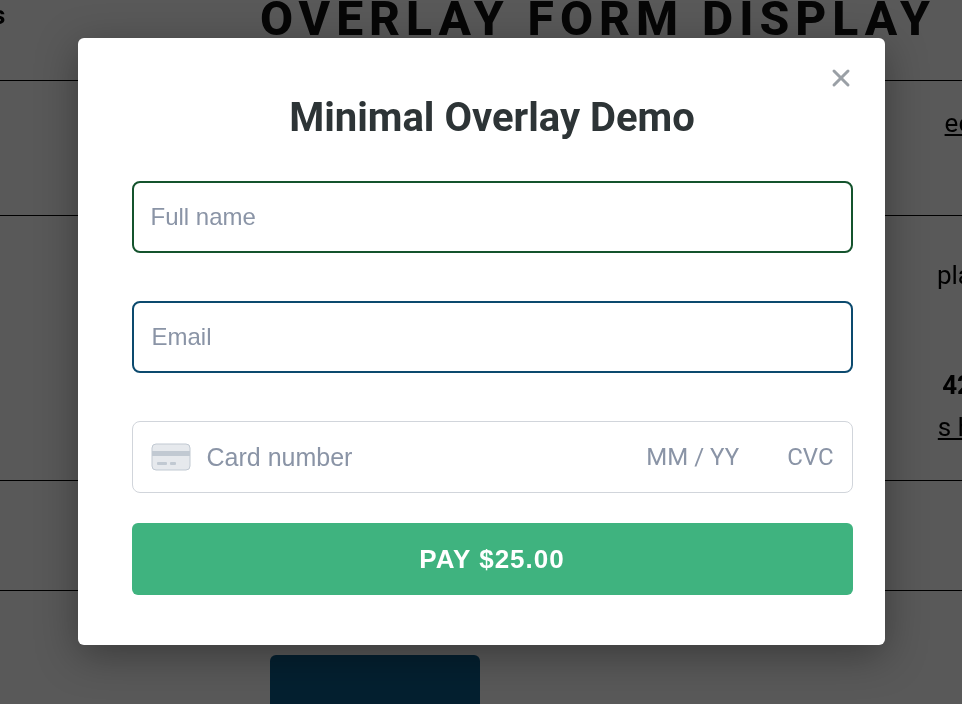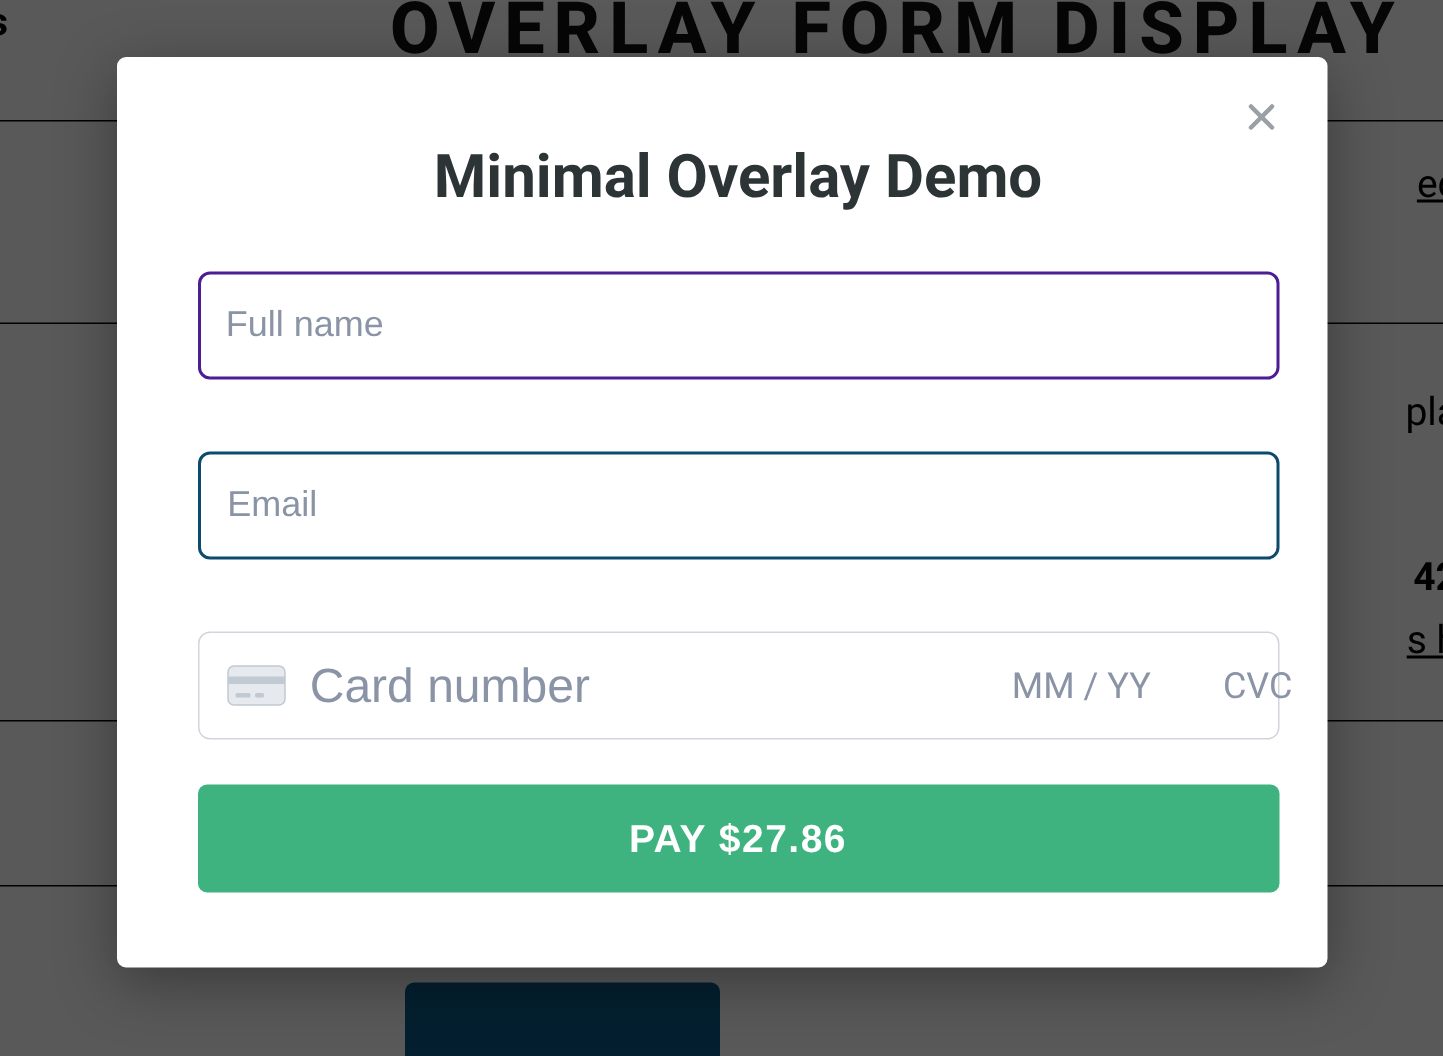--- a/index.html
+++ b/index.html
@@ -101,21 +101,21 @@
       font-size: 24px;
       color: #2d3436;
       margin-bottom: 48px;
       outline: none;
       background: #fff;
     }
     .field::placeholder {
       color: #8a94a6;
     }
     .field:focus, .field.focused {
-      border: 2px solid #4c1d95;
+      border: 2px solid #14532d;
       padding: 0 17px;
     }
     .card-row {
       width: 100%;
       height: 72px;
       border: 1px solid #d1d5db;
       border-radius: 8px;
       padding: 0 18px;
       margin-bottom: 30px;
       display: flex;
@@ -124,21 +124,21 @@
       background: #fff;
     }
     .card-icon {
       color: #c1c9d2;
       flex-shrink: 0;
     }
     .card-number {
       flex: 1;
       border: none;
       outline: none;
-      font-size: 32px;
+      font-size: 25px;
       color: #b91c1c;
       background: transparent;
     }
     .card-number::placeholder {
       color: #8a94a6;
     }
     .card-exp, .card-cvc {
       font-size: 24px;
       color: #8a94a6;
       white-space: nowrap;
@@ -194,15 +194,15 @@
         <rect x="1" y="1" width="38" height="26" rx="4" fill="#e6e9ed" stroke="#c1c9d2" stroke-width="1"></rect>
         <rect x="1" y="8" width="38" height="5" fill="#c1c9d2"></rect>
         <rect x="6" y="19" width="10" height="3" rx="1" fill="#c1c9d2"></rect>
         <rect x="19" y="19" width="6" height="3" rx="1" fill="#c1c9d2"></rect>
       </svg>
       <input type="text" class="card-number" placeholder="Card number" style="">
       <span class="card-exp">MM / YY</span>
       <span class="card-cvc">CVC</span>
     </div>
 
-    <button class="pay-btn">PAY $27.86</button>
+    <button class="pay-btn">PAY $25.00</button>
   </div>
 </div>
 
 </body></html>

